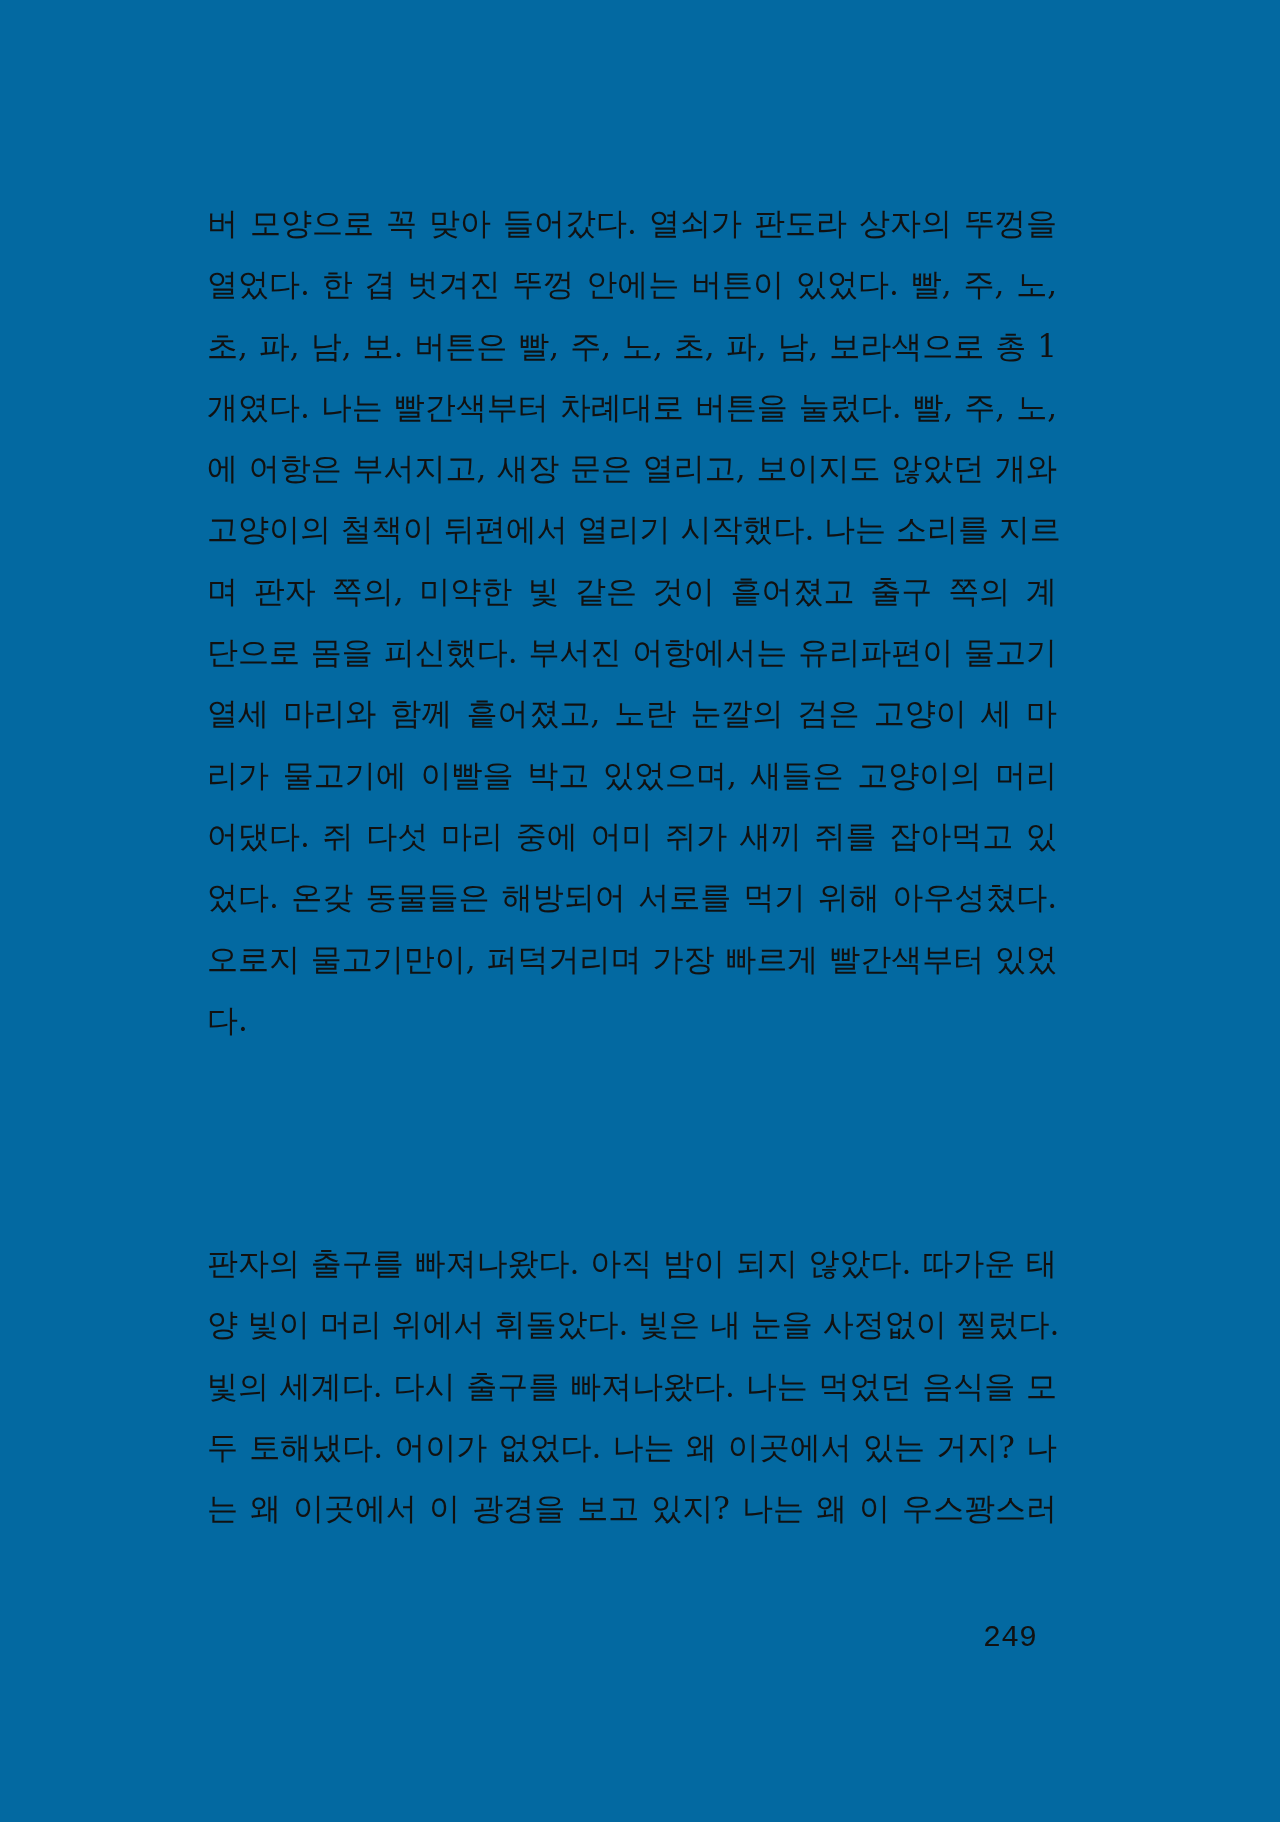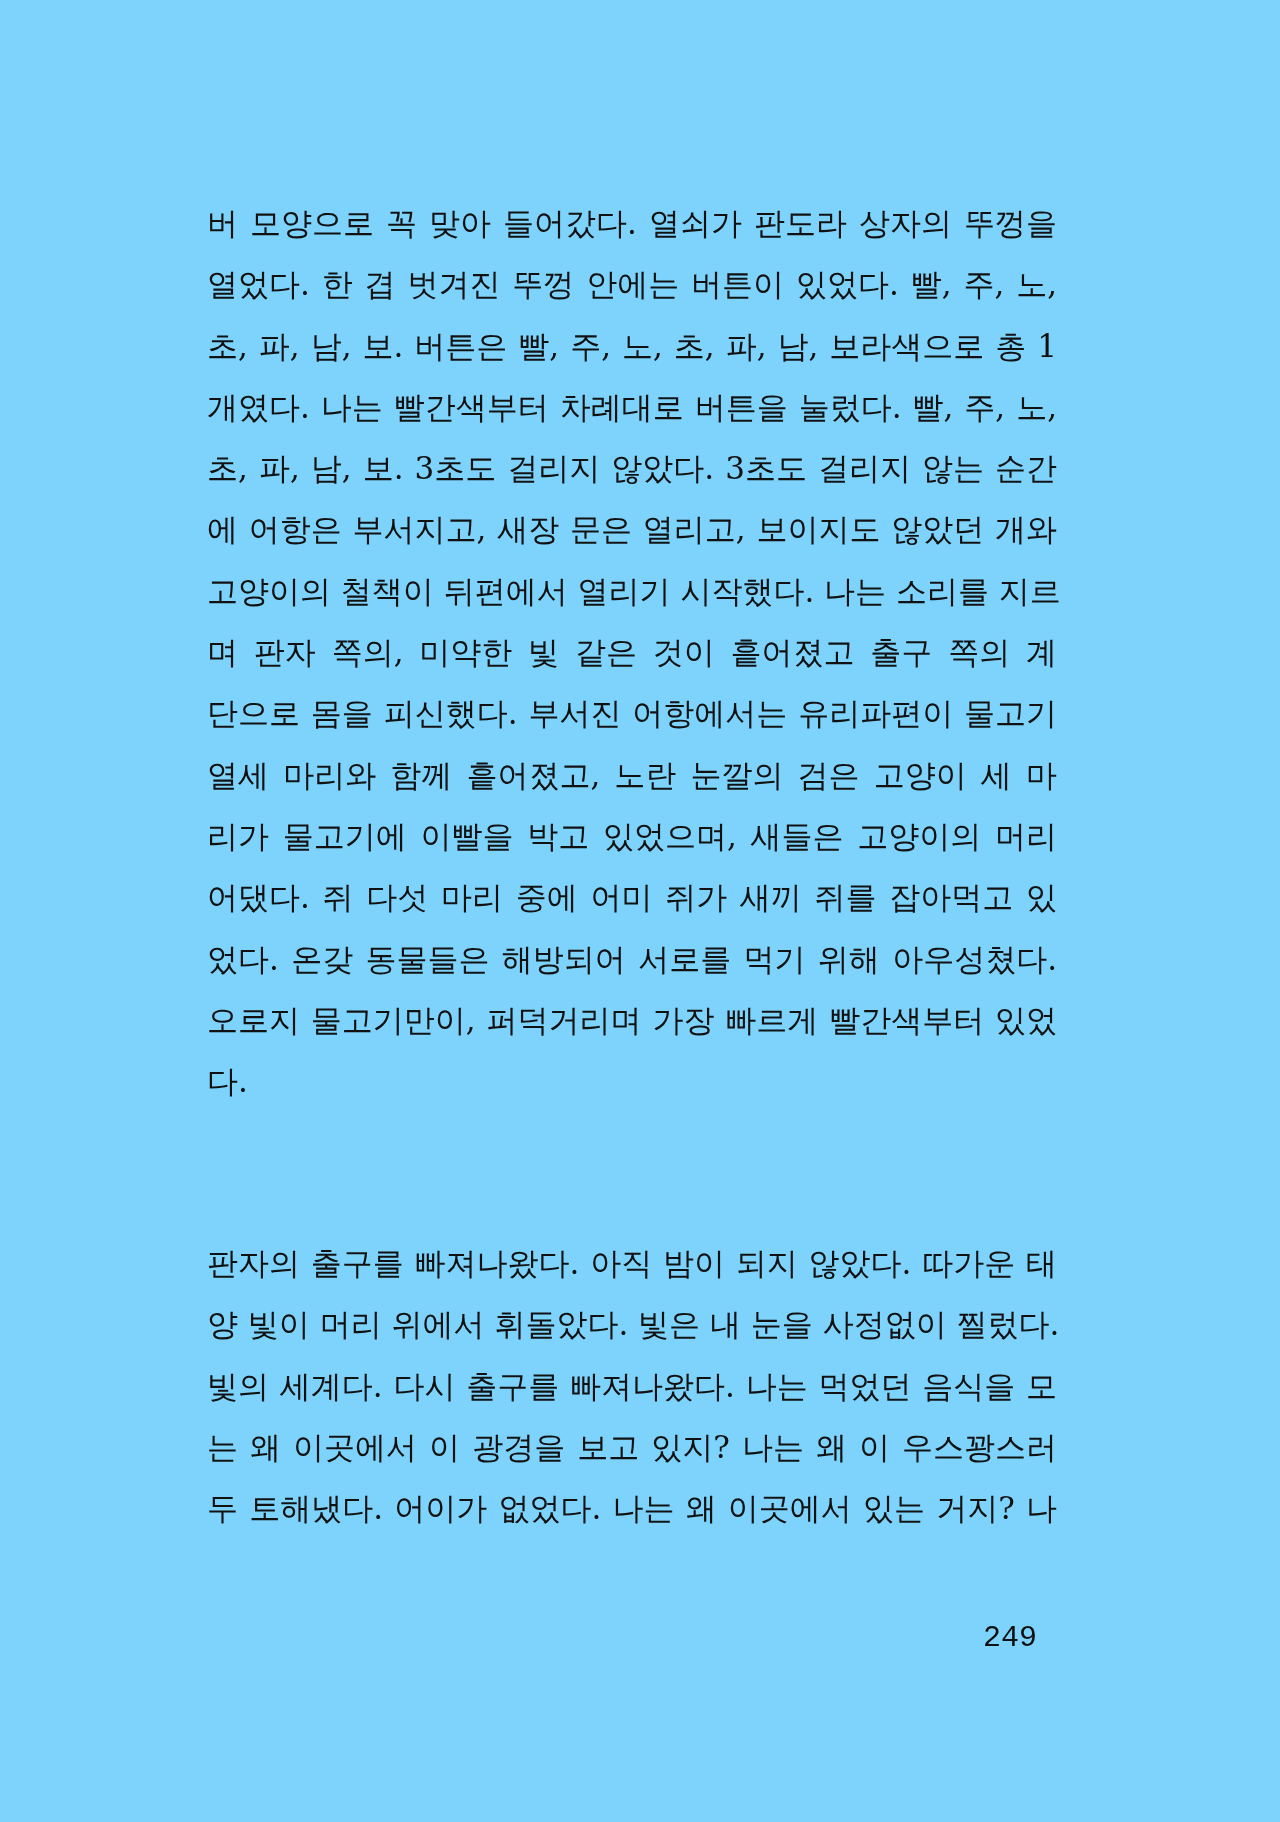--- a/index.html
+++ b/index.html
@@ -13,21 +13,21 @@
       position: relative;
       overflow: hidden;
       color: #111111;
       font-family: "DejaVu Serif", "Liberation Serif", serif;
     }
     .page {
       position: absolute;
       left: 0; top: 0;
       width: 1280px;
       height: 1822px;
-      background: #7dd3fc;
+      background: #0369a1;
     }
     .text-block {
       position: absolute;
       left: 207px;
       width: 850px;
     }
     .line {
       display: block;
       height: 61.3px;
       line-height: 61.3px;
@@ -57,36 +57,35 @@
 </head>
 <body>
 
 <div class="page">
 
   <div class="text-block" id="para-1">
     <span class="line">버 모양으로 꼭 맞아 들어갔다. 열쇠가 판도라 상자의 뚜껑을</span>
     <span class="line">열었다. 한 겹 벗겨진 뚜껑 안에는 버튼이 있었다. 빨, 주, 노,</span>
     <span class="line">초, 파, 남, 보. 버튼은 빨, 주, 노, 초, 파, 남, 보라색으로 총 1</span>
     <span class="line">개였다. 나는 빨간색부터 차례대로 버튼을 눌렀다. 빨, 주, 노,</span>
-    <span class="line">초, 파, 남, 보. 3초도 걸리지 않았다. 3초도 걸리지 않는 순간</span>
     <span class="line">에 어항은 부서지고, 새장 문은 열리고, 보이지도 않았던 개와</span>
     <span class="line">고양이의 철책이 뒤편에서 열리기 시작했다. 나는 소리를 지르</span>
     <span class="line">며 판자 쪽의, 미약한 빛 같은 것이 흩어졌고 출구 쪽의 계</span>
     <span class="line">단으로 몸을 피신했다. 부서진 어항에서는 유리파편이 물고기</span>
     <span class="line">열세 마리와 함께 흩어졌고, 노란 눈깔의 검은 고양이 세 마</span>
     <span class="line">리가 물고기에 이빨을 박고 있었으며, 새들은 고양이의 머리</span>
     <span class="line">어댔다. 쥐 다섯 마리 중에 어미 쥐가 새끼 쥐를 잡아먹고 있</span>
     <span class="line">었다. 온갖 동물들은 해방되어 서로를 먹기 위해 아우성쳤다.</span>
     <span class="line">오로지 물고기만이, 퍼덕거리며 가장 빠르게 빨간색부터 있었</span>
     <span class="line last">다.</span>
   </div>
 
   <div class="text-block" id="para-2">
     <span class="line">판자의 출구를 빠져나왔다. 아직 밤이 되지 않았다. 따가운 태</span>
     <span class="line">양 빛이 머리 위에서 휘돌았다. 빛은 내 눈을 사정없이 찔렀다.</span>
     <span class="line">빛의 세계다. 다시 출구를 빠져나왔다. 나는 먹었던 음식을 모</span>
+    <span class="line">두 토해냈다. 어이가 없었다. 나는 왜 이곳에서 있는 거지? 나</span>
     <span class="line">는 왜 이곳에서 이 광경을 보고 있지? 나는 왜 이 우스꽝스러</span>
-    <span class="line">두 토해냈다. 어이가 없었다. 나는 왜 이곳에서 있는 거지? 나</span>
   </div>
 
   <div class="page-number">249</div>
 
 </div>
 
 </body></html>

